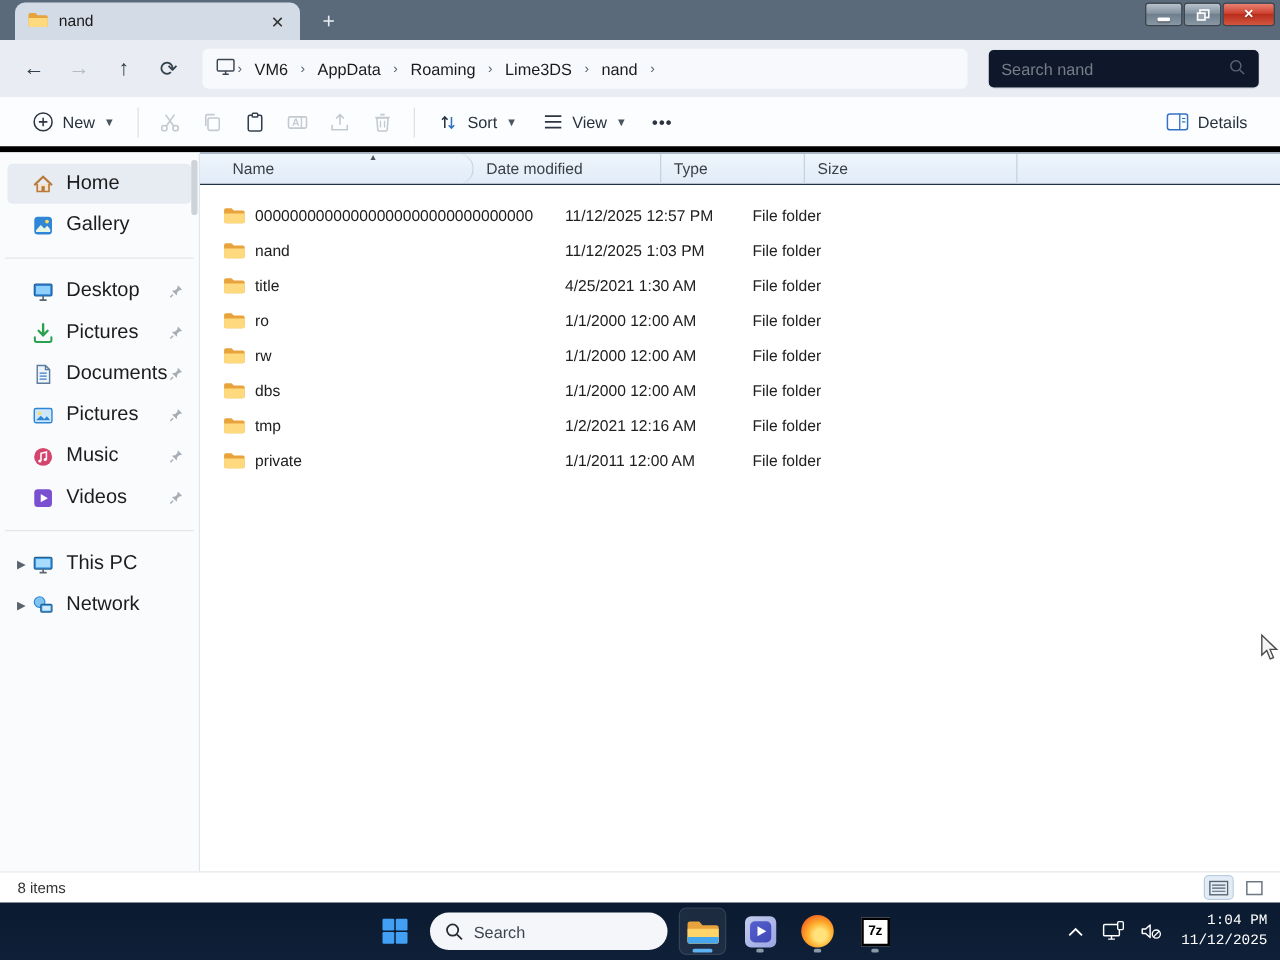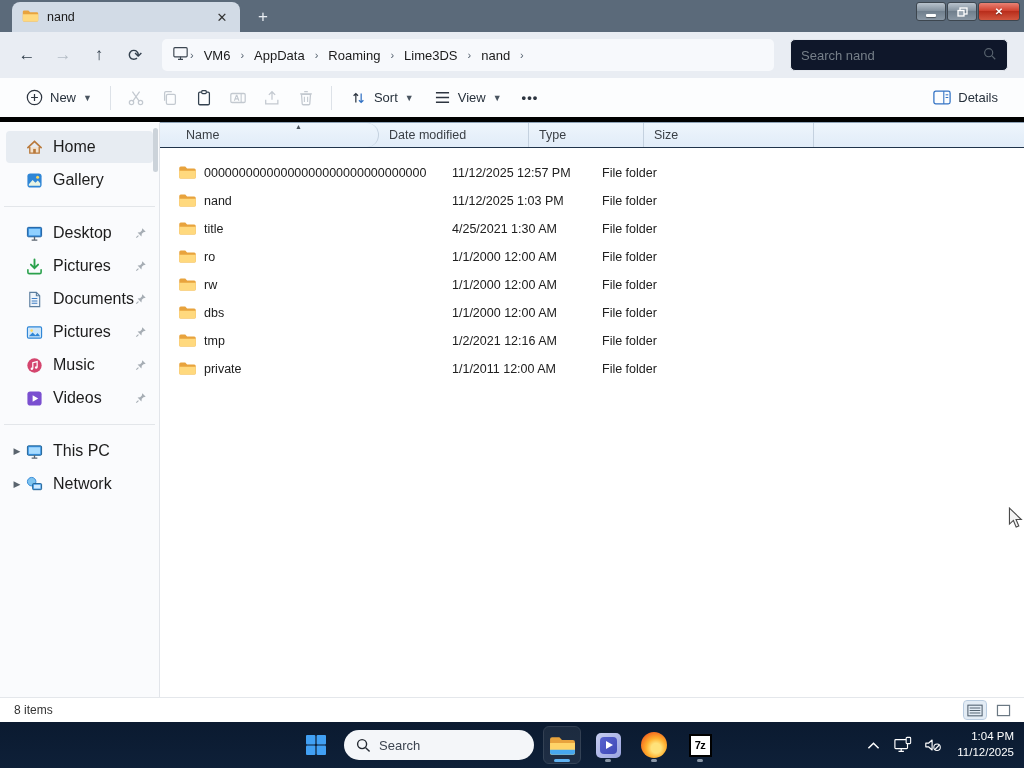--- a/index.html
+++ b/index.html
@@ -82,21 +82,21 @@
   
   .taskbar { height:46px; background:linear-gradient(180deg,#0b1a30,#0e2038); display:flex; align-items:center; position:relative; flex:0 0 46px; }
   .tb-center { position:absolute; left:298px; display:flex; align-items:center; gap:10px; }
   .task-btn { width:36px; height:36px; display:flex; align-items:center; justify-content:center; border-radius:5px; position:relative; }
   .task-btn.active { background:rgba(255,255,255,.07); outline:1px solid rgba(255,255,255,.16); }
   .run-dash { position:absolute; bottom:1px; left:50%; transform:translateX(-50%); height:3px; border-radius:2px; }
   .run-dash.focus { width:16px; background:#5fb2f2; }
   .run-dash.idle { width:6px; background:#8b98a8; }
   .task-search { width:190px; height:30px; background:#f4f6f9; border-radius:15px; display:flex; align-items:center; padding:0 12px; gap:8px; }
   .task-search .ph { color:#3c4450; font-size:13px; }
-  .tray { position:absolute; right:10px; display:flex; align-items:center; gap:6px; }
+  .tray { position:absolute; right:10px; display:flex; align-items:center; gap:6px;font-family:Liberation Mono, monospace; }
   .tray-ico { width:24px; height:24px; display:flex; align-items:center; justify-content:center; }
   .clock { text-align:right; color:#fff; font-size:11.5px; line-height:1.35; margin-left:6px; }
 
   
   .sevenzip { width:23px; height:23px; background:#fff; border:2px solid #000; display:flex; align-items:center; justify-content:center; font-weight:bold; font-size:11px; color:#000; letter-spacing:-0.5px; font-family:"Liberation Sans",sans-serif; }
 
   
   .firefox { width:26px; height:26px; border-radius:50%; background:radial-gradient(circle at 58% 62%, #ffe27a 0 22%, #ffb02e 45%, #f3641e 78%, #d6451a 100%); }
 
   

